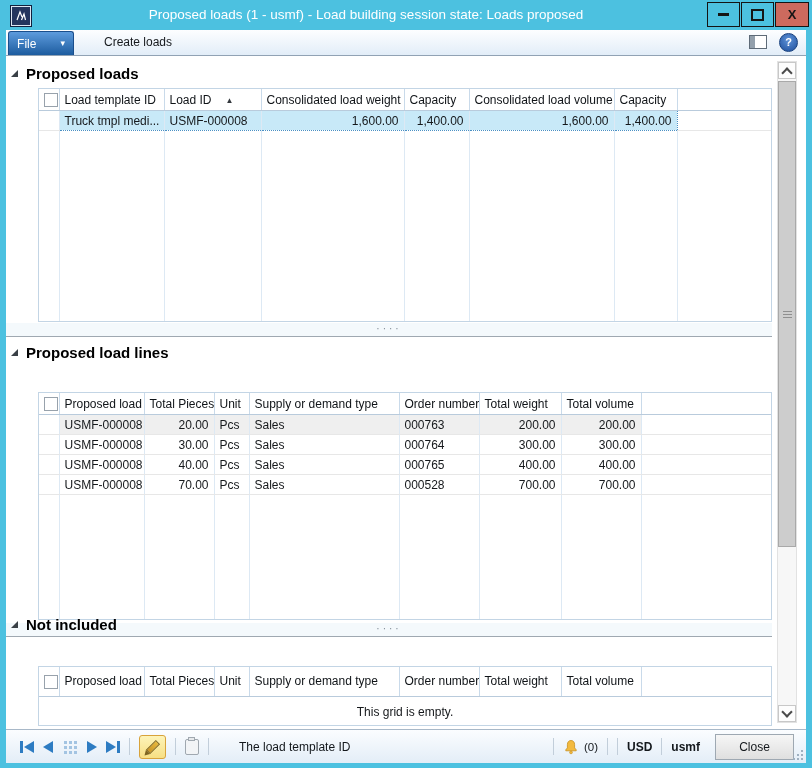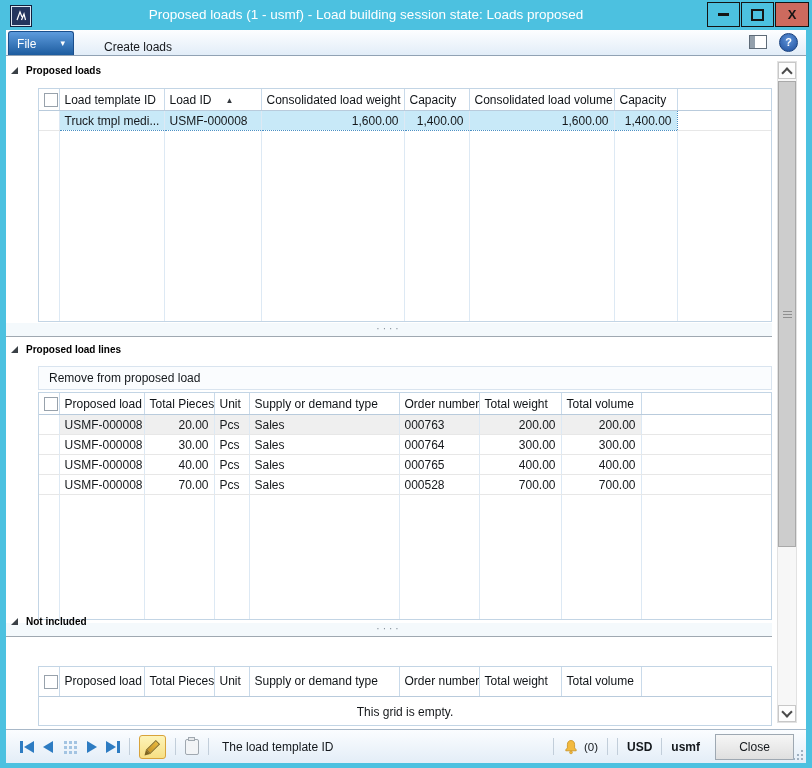--- a/index.html
+++ b/index.html
@@ -23,32 +23,32 @@
   .glyph-min{width:11px;height:3px;background:#151515;}
   .glyph-max{width:9px;height:8px;border:2px solid #151515;background:transparent;}
   
   .menubar{position:absolute;left:6px;right:6px;top:30px;height:26px;
     background:linear-gradient(#FDFEFF,#E2EDF8);border-bottom:1px solid #91A2B4;box-sizing:border-box;}
   .file-btn{position:absolute;left:2px;top:1px;bottom:0;width:66px;
     background:linear-gradient(#5D9BDD,#1D5C9F);border:1px solid #1A4E8C;border-bottom:none;
     border-radius:3px 3px 0 0;color:#fff;font-size:12px;display:flex;align-items:center;
     justify-content:center;gap:24px;box-sizing:border-box;}
   .file-arrow{font-size:9px;line-height:1;}
-  .menu-item{position:absolute;left:84px;top:0;bottom:1px;display:flex;align-items:flex-end;
+  .menu-item{position:absolute;left:84px;top:0;bottom:1px;display:flex;align-items:center;
     padding:0 14px;font-size:12px;color:#16191D;}
   .mb-icons{position:absolute;right:8px;top:0;bottom:1px;display:flex;align-items:center;gap:12px;}
   .layout-icon{width:16px;height:12px;border:1px solid #5E6B78;
     background:linear-gradient(90deg,#93A0AC 0 5px,#FFFFFF 5px);}
   .help-icon{width:17px;height:17px;border-radius:50%;border:1px solid #17417E;
     background:radial-gradient(circle at 50% 35%,#5E93D8,#1D4E9C);color:#fff;font-size:11px;
     font-weight:bold;display:flex;align-items:center;justify-content:center;}
   
   .content{position:absolute;left:6px;right:6px;top:56px;bottom:39px;background:#FFFFFF;}
   .sec-title{position:absolute;left:5px;display:flex;align-items:center;gap:8px;
-    font-size:10px;font-weight:bold;color:#000;}
+    font-size:15px;font-weight:bold;color:#000;}
   .tri{width:0;height:0;border-right:7px solid #3A4046;border-top:7px solid transparent;}
   .grid{position:absolute;border:1px solid #C3D5E5;background:#fff;box-sizing:border-box;}
   .grid table{width:100%;height:100%;border-collapse:collapse;table-layout:fixed;}
   .grid th{font-weight:normal;font-size:12px;text-align:left;padding:1px 5px;height:19px;
     border-right:1px solid #C9DAEA;border-bottom:1px solid #B9CBDC;white-space:nowrap;overflow:hidden;color:#101418;}
   .grid td{font-size:12px;padding:1px 5px;height:17px;border-right:1px solid #DDE9F4;
     border-bottom:1px solid #E7E7E7;white-space:nowrap;overflow:hidden;color:#15181B;}
   .grid th:last-child,.grid td:last-child{border-right:none;}
   .num{text-align:right;}
   .cbcol{text-align:center;padding:1px 2px;}
@@ -93,21 +93,21 @@
   .vsep{width:1px;height:17px;background:#C2CEDA;}
   .edit-btn{width:27px;height:24px;border:1px solid #D8A33B;border-radius:3px;
     background:linear-gradient(#FDF4B9,#F7DF83);display:flex;align-items:center;justify-content:center;box-sizing:border-box;}
   .pencil{width:4px;height:12px;background:linear-gradient(#E8B93C,#C89428);border:1px solid #7E6520;
     transform:rotate(45deg);position:relative;}
   .pencil:after{content:"";position:absolute;left:-1px;bottom:-6px;width:0;height:0;
     border-left:3px solid transparent;border-right:3px solid transparent;border-top:5px solid #7E6520;}
   .clip-icon{width:12px;height:14px;border:1px solid #A0A8B0;border-radius:2px;background:#F2F4F6;position:relative;}
   .clip-icon:before{content:"";position:absolute;top:-3px;left:2px;width:5px;height:2px;
     border:1px solid #A0A8B0;background:#E6E9EC;}
-  .status-msg{font-size:12px;color:#14181C;margin-left:4px;}
+  .status-msg{font-size:12px;color:#14181C;margin-left:21px;}
   .bell-count{font-size:11.5px;color:#14181C;margin-left:-4px;}
   .sb-text{font-size:12px;color:#14181C;font-weight:bold;}
   .close-btn{width:79px;height:26px;border:1px solid #9EA8B2;background:linear-gradient(#F6F6F6,#DFDFDF);
     font-size:12px;color:#14181C;display:flex;align-items:center;justify-content:center;
     box-sizing:border-box;margin-left:6px;}
   .resize-grip{position:absolute;right:2px;bottom:2px;width:12px;height:12px;}
   .resize-grip i{position:absolute;right:1px;bottom:1px;width:2px;height:2px;background:#9FB0C0;
     box-shadow:0 -4px #9FB0C0,0 -8px #9FB0C0,-4px 0 #9FB0C0,-8px 0 #9FB0C0,-4px -4px #9FB0C0;}
 </style>
 </head>
@@ -199,23 +199,20 @@
       </table>
   </div>
 
   <div class="splitter" style="top:267px;">····</div>
 
   <div class="sec-title" style="top:288px;align-items:center;">
     <span class="tri"></span>
     <span>Proposed load lines</span>
   </div>
 
-  <div class="action-strip" style="top:310px;">
-    <span>Remove from proposed load</span>
-  </div>
 
   <div class="grid" style="top:336px;left:32px;width:734px;height:228px;">
     <table>
       <colgroup>
           <col style="width:20px">
           <col style="width:85px">
           <col style="width:70px">
           <col style="width:35px">
           <col style="width:150px">
           <col style="width:80px">

